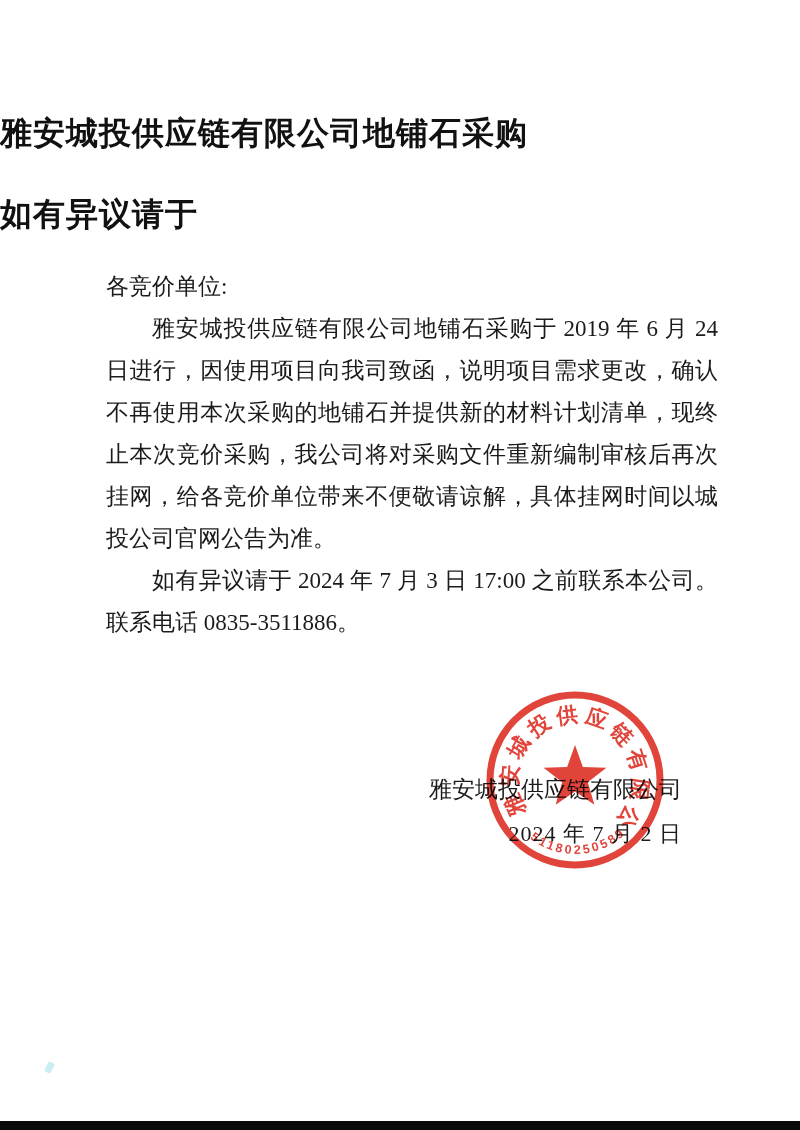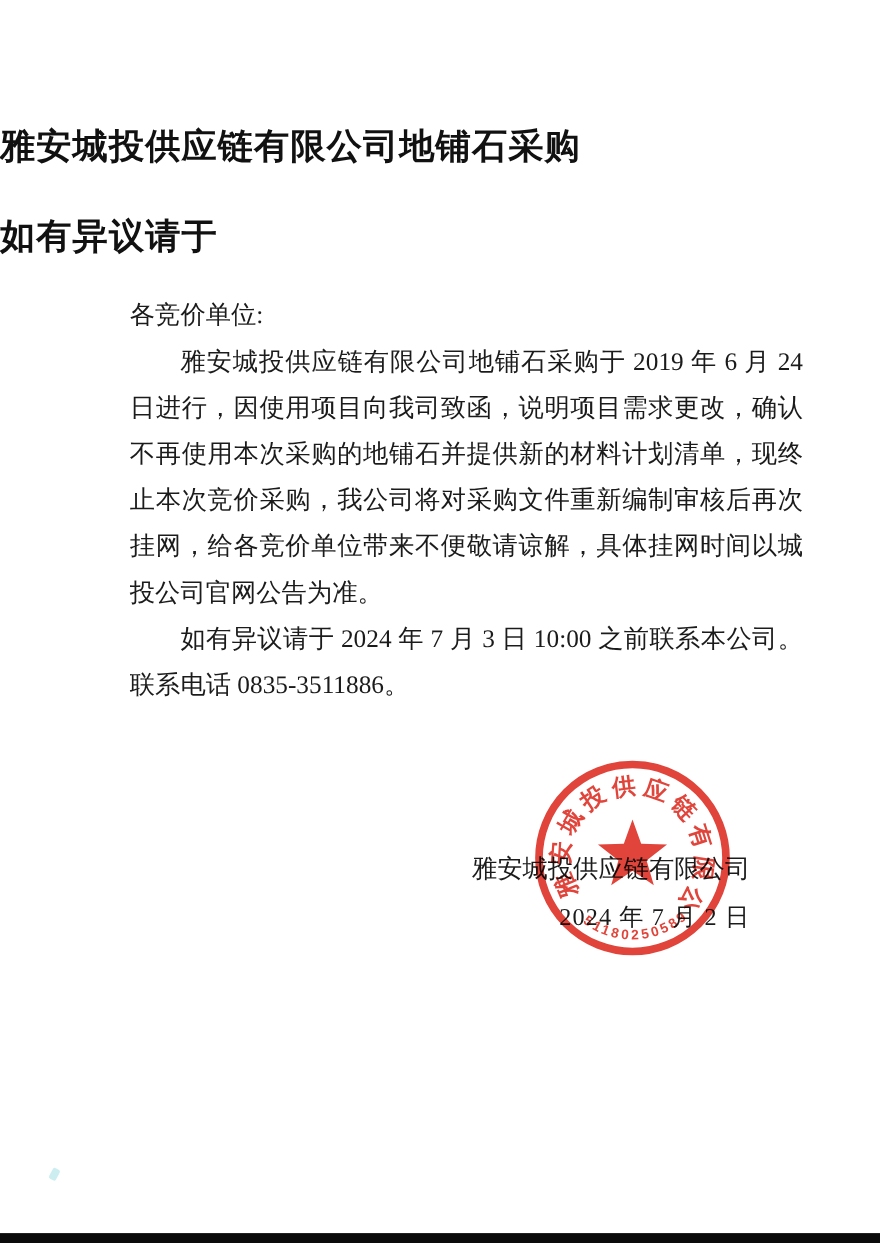--- a/index.html
+++ b/index.html
@@ -18,21 +18,21 @@
     font-family:"Liberation Sans","DejaVu Sans",sans-serif;
     font-weight:700;
     font-size:32px;
     letter-spacing:1px;
     color:#111;
   }
   .title-1{top:112px;}
   .title-2{top:193px;}
   .body-block{
     position:absolute;
-    left:118px;top:266px;width:612px;
+    left:106px;top:266px;width:612px;
     font-size:23px;
     line-height:42px;
     text-align:justify;
     text-justify:inter-character;
     color:#1b1b1b;
   }
   .salutation{text-align:left;}
   .para{
     text-indent:2em;
     text-align:justify;
@@ -79,21 +79,21 @@
 <body>
 
 <div class="page">
 
   <div class="title title-1">雅安城投供应链有限公司地铺石采购</div>
   <div class="title title-2">如有异议请于</div>
 
   <div class="body-block">
     <div class="salutation">各竞价单位:</div>
     <p class="para">雅安城投供应链有限公司地铺石采购于 2019 年 6 月 24 日进行，因使用项目向我司致函，说明项目需求更改，确认不再使用本次采购的地铺石并提供新的材料计划清单，现终止本次竞价采购，我公司将对采购文件重新编制审核后再次挂网，给各竞价单位带来不便敬请谅解，具体挂网时间以城投公司官网公告为准。</p>
-    <p class="para">如有异议请于 2024 年 7 月 3 日 10:00 之前联系本公司。联系电话 0835-3511886。</p>
+    <p class="para">如有异议请于 2024 年 7 月 3 日 17:00 之前联系本公司。联系电话 0835-3511886。</p>
   </div>
 
   <div class="signature">
     <div class="sig-company">雅安城投供应链有限公司</div>
     <div class="sig-date">2024 年 7 月 2 日</div>
   </div>
 
   <svg class="seal" viewBox="0 0 180 180" xmlns="http://www.w3.org/2000/svg" aria-hidden="true">
     <defs>
       <path id="arcTop" d="M 42.5 123.3 A 58 58 0 1 1 137.5 123.3" fill="none"></path>

